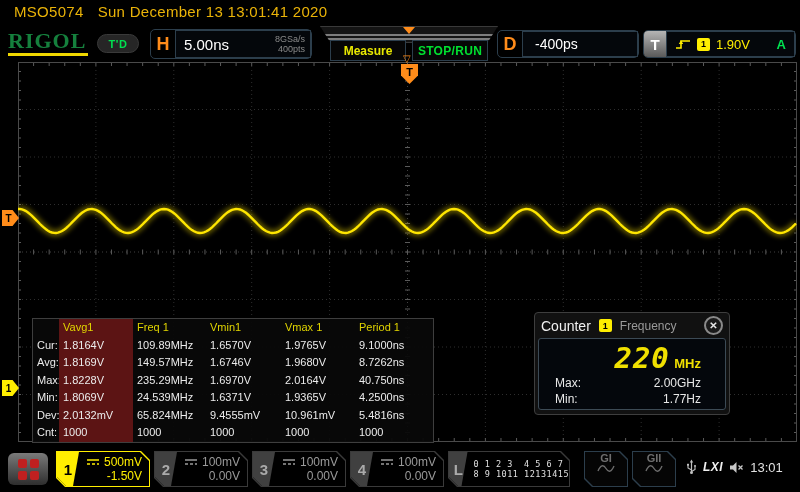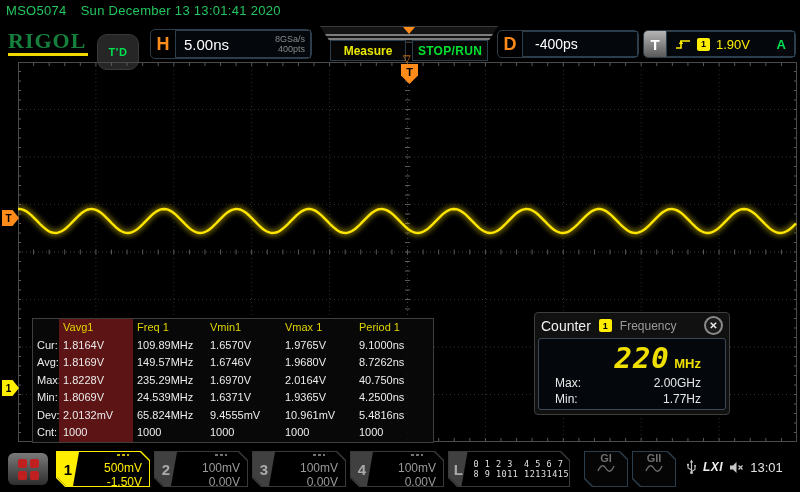--- a/index.html
+++ b/index.html
@@ -1,26 +1,26 @@
 <!DOCTYPE html>
 <html><head>
 <meta charset="utf-8">
 <style>
   * { margin:0; padding:0; box-sizing:border-box; }
   html,body { width:800px; height:492px; background:#000; overflow:hidden;
     font-family:"Liberation Sans", sans-serif; }
   #screen { position:relative; width:800px; height:492px; background:#000; }
 
   
-  #titlebar { position:absolute; left:6px; top:3px; font-size:13px; color:#22c55e; letter-spacing:.3px; }
+  #titlebar { position:absolute; left:14px; top:3px; font-size:15px; color:#eab308; letter-spacing:.3px; }
   #titlebar span { margin-right:14px; }
   #logo { position:absolute; left:8px; top:28px; font-family:"Liberation Serif", serif;
     font-weight:bold; font-size:22px; color:#15803d; letter-spacing:1px;
     border-bottom:3px solid #f0d800; line-height:25px; padding-right:2px; }
-  #td-pill { position:absolute; left:97px; top:34px; width:42px; height:36px; border-radius:10px;
+  #td-pill { position:absolute; left:97px; top:34px; width:42px; height:19px; border-radius:10px;
     background:#262626; border:1px solid #3a3a3a; color:#00e050; font-weight:bold; font-size:11px;
     display:flex; align-items:center; justify-content:center; letter-spacing:.5px; }
   .topbox { position:absolute; background:#000; border:1px solid #2c3e4c; border-radius:5px;
     display:flex; align-items:center; }
   .topbox .prefix { width:24px; text-align:center; font-weight:bold; font-size:18px; color:#ff8c1a; }
   .innerbox { flex:1; height:100%; background:#04070b; border:1px solid #2c3e4c; border-radius:0;
     display:flex; align-items:center; }
   #hbox { left:150px; top:29px; width:162px; height:30px; }
   #hbox .tb-val { color:#fff; font-size:15px; padding-left:8px; flex:1; }
   #hbox .tb-rate { text-align:right; color:#8a8a8a; font-size:9px; line-height:10px; padding-right:5px; }
@@ -95,21 +95,21 @@
   .chbox { position:absolute; top:451px; width:94px; height:36px; background:#3a3a3a;
     clip-path:polygon(0 0,calc(100% - 9px) 0,100% 9px,100% 100%,9px 100%,0 calc(100% - 9px)); }
   .chbox .in { position:absolute; inset:1px; background:#000;
     clip-path:polygon(0 0,calc(100% - 9px) 0,100% 9px,100% 100%,9px 100%,0 calc(100% - 9px));
     display:flex; }
   .chbox .tab { width:22px; display:flex; align-items:center; justify-content:center;
     font-weight:bold; font-size:15px; background:#404040; color:#aaa;
     clip-path:polygon(0 0,100% 0,calc(100% - 6px) 100%,0 100%); }
   .chbox .vals { flex:1; display:flex; flex-direction:column; justify-content:center;
     align-items:flex-end; padding-right:7px; font-size:12px; line-height:14px; color:#9a9a9a; }
-  .chbox .l1 { display:flex; align-items:center; gap:4px;flex-direction:column; }
+  .chbox .l1 { display:flex; align-items:center; gap:4px; }
   .chbox.active { background:#ffee00; }
   .chbox.active .tab { background:#ffee00; color:#000; }
   .chbox.active .vals { color:#ffee00; }
   .dc-icon { display:inline-block; }
 
   #lbox { position:absolute; left:448px; top:451px; width:122px; height:36px; background:#3a3a3a;
     clip-path:polygon(0 0,calc(100% - 9px) 0,100% 9px,100% 100%,9px 100%,0 calc(100% - 9px)); }
   #lbox .in { position:absolute; inset:1px; background:#000;
     clip-path:polygon(0 0,calc(100% - 9px) 0,100% 9px,100% 100%,9px 100%,0 calc(100% - 9px));
     display:flex; }

